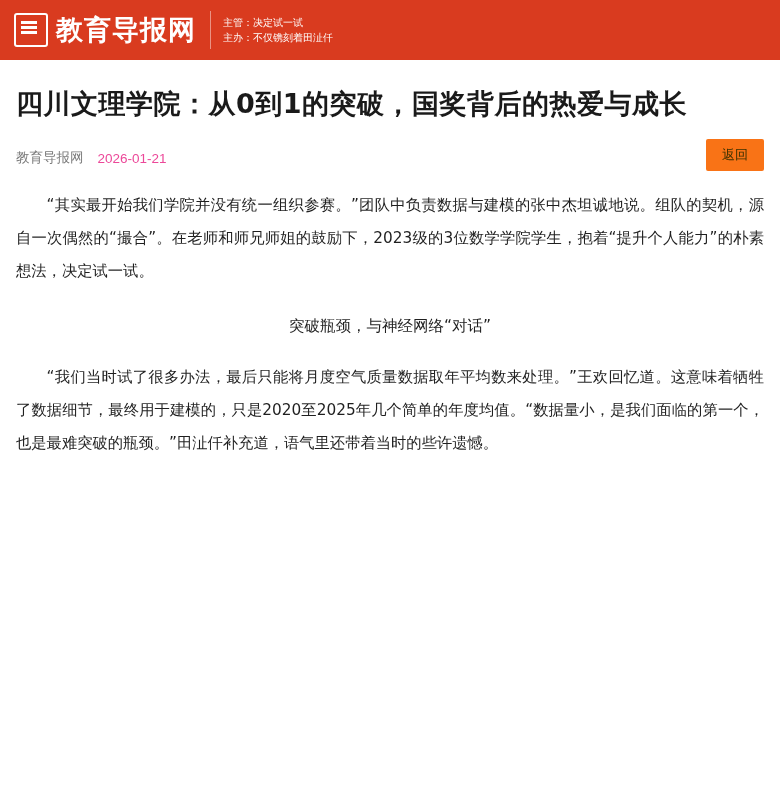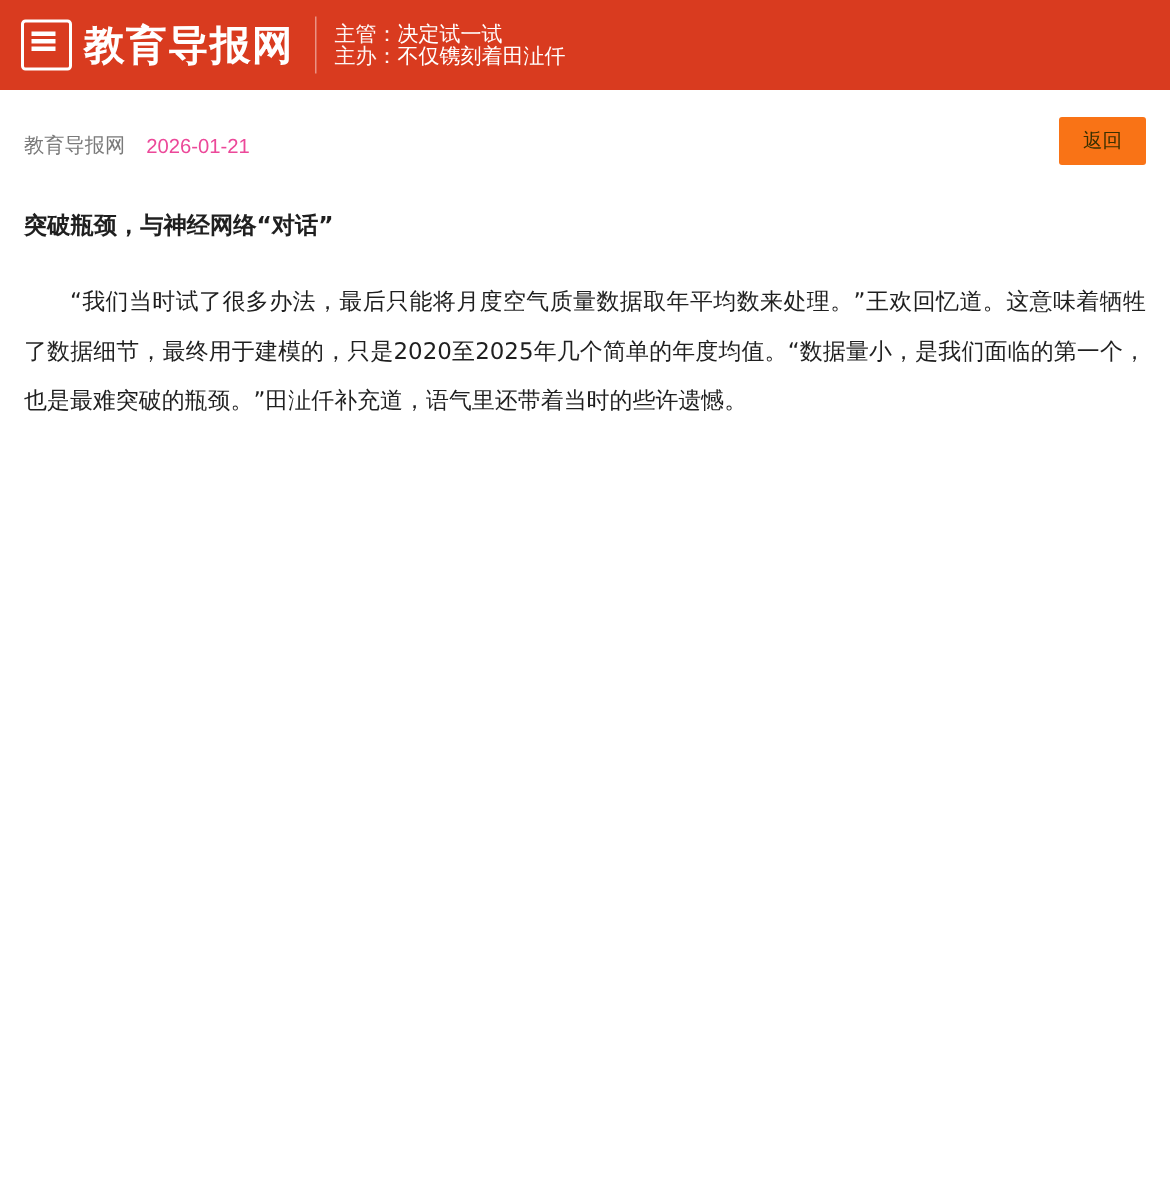--- a/index.html
+++ b/index.html
@@ -55,21 +55,21 @@
     white-space: nowrap;
   }
   .brand-divider {
     width: 1px;
     height: 38px;
     background: rgba(255,255,255,0.45);
     margin: 0 12px 0 14px;
   }
   .brand-meta {
     color: #ffffff;
-    font-size: 14px;
+    font-size: 10px;
     line-height: 15px;
     white-space: nowrap;
   }
   .brand-meta div {
     display: flex;
   }
   .brand-meta .k { opacity: 0.95; }
 
   
   .article {
@@ -120,23 +120,23 @@
   .body-copy p {
     font-size: 15.3px;
     line-height: 33px;
     color: #1f1f1f;
     margin: 0 0 14px 0;
     text-align: justify;
     text-indent: 2em;
     font-family: "DejaVu Sans", sans-serif;
   }
   .body-copy p.subhead {
-    text-align: left;
+    text-align: center;
     text-indent: 0;
-    font-weight: bold;
+    font-weight: normal;
     font-size: 15.5px;
     margin: 22px 0 18px 0;
   }
 </style>
 </head>
 <body>
 
 <div class="brand-bar">
   <div class="brand-logo">
     <span class="logo-mark"></span>
@@ -150,25 +150,27 @@
     </div>
     <div>
       <span class="k">主办：</span>
       <span>不仅镌刻着田沚仟</span>
     </div>
   </div>
 </div>
 
 <div class="article">
 
+  <h1 class="headline">四川文理学院：从0到1的突破，国奖背后的热爱与成长</h1>
 
   <div class="meta-row">
     <span class="meta-source">教育导报网</span>
     <span class="meta-date">2026-01-21</span>
     <button class="back-button">返回</button>
   </div>
 
   <div class="body-copy">
+    <p>“其实最开始我们学院并没有统一组织参赛。”团队中负责数据与建模的张中杰坦诚地说。组队的契机，源自一次偶然的“撮合”。在老师和师兄师姐的鼓励下，2023级的3位数学学院学生，抱着“提升个人能力”的朴素想法，决定试一试。</p>
     <p class="subhead">突破瓶颈，与神经网络“对话”</p>
     <p>“我们当时试了很多办法，最后只能将月度空气质量数据取年平均数来处理。”王欢回忆道。这意味着牺牲了数据细节，最终用于建模的，只是2020至2025年几个简单的年度均值。“数据量小，是我们面临的第一个，也是最难突破的瓶颈。”田沚仟补充道，语气里还带着当时的些许遗憾。</p>
   </div>
 
 </div>
 
 </body></html>

